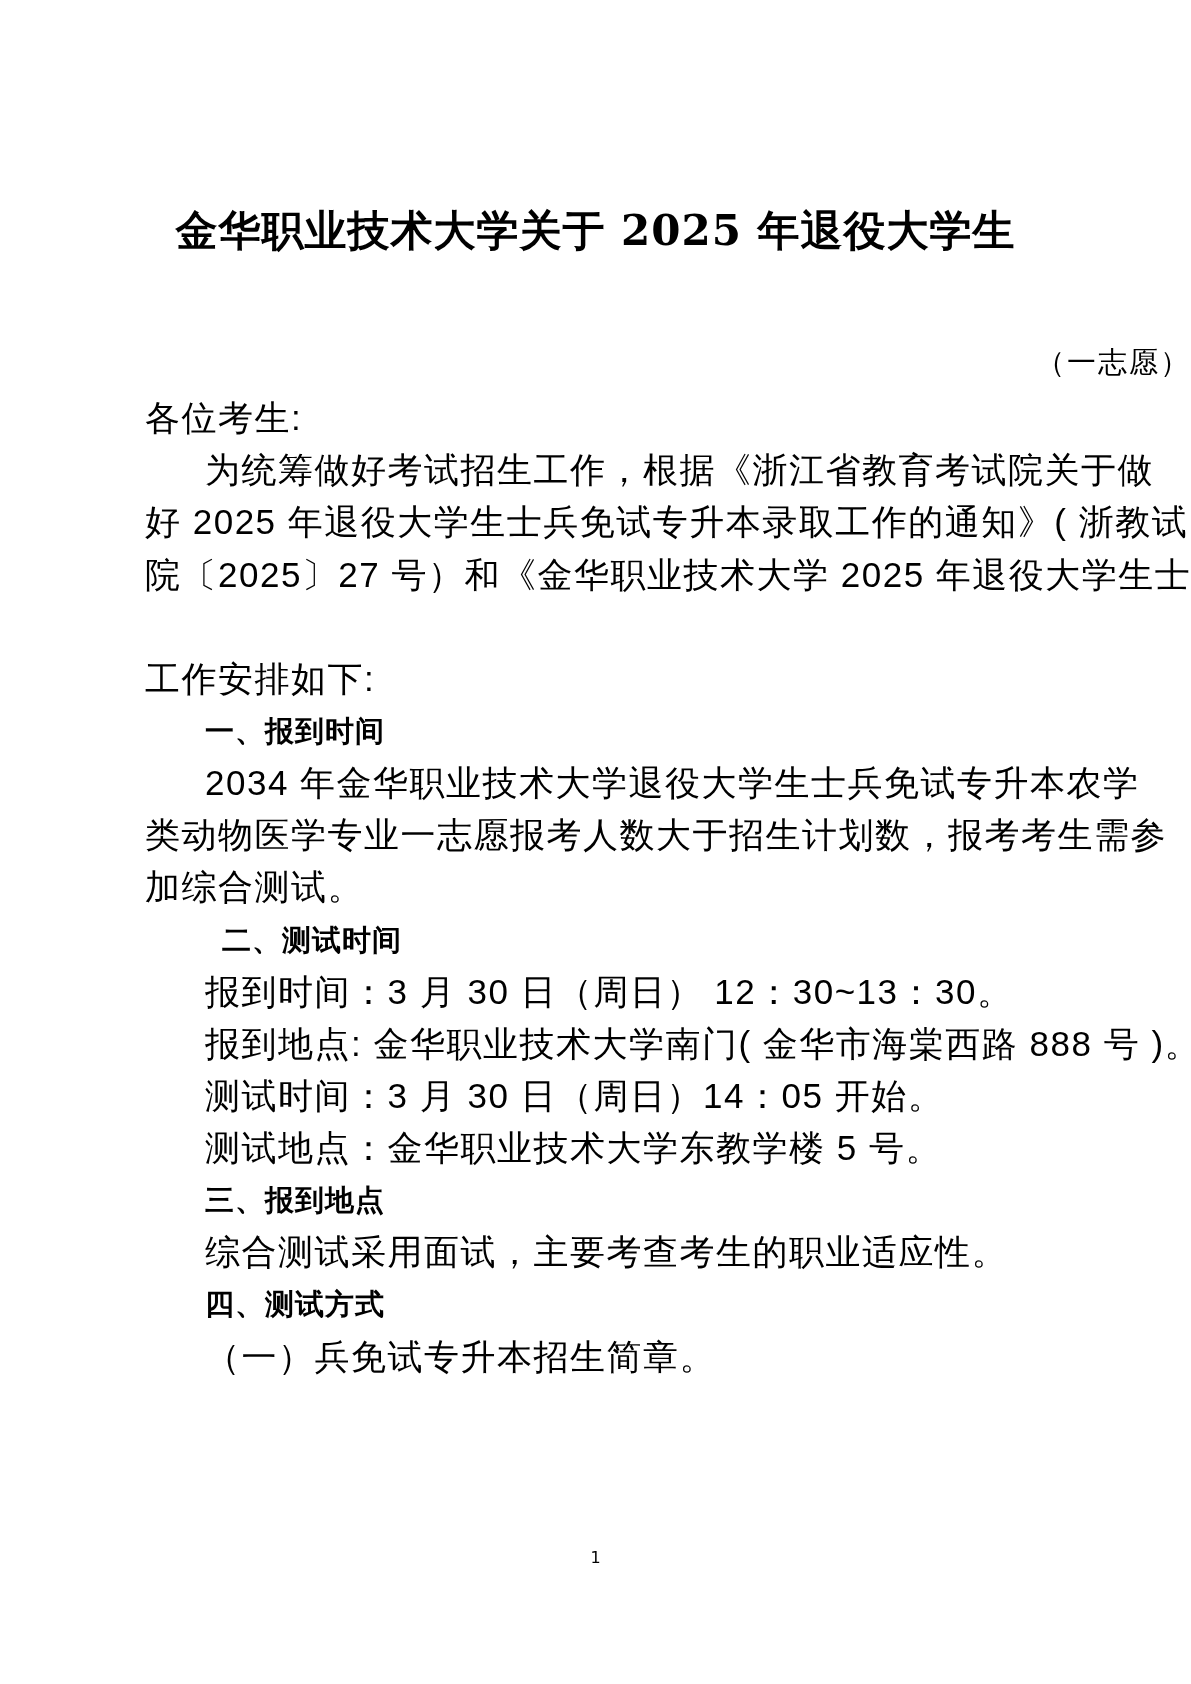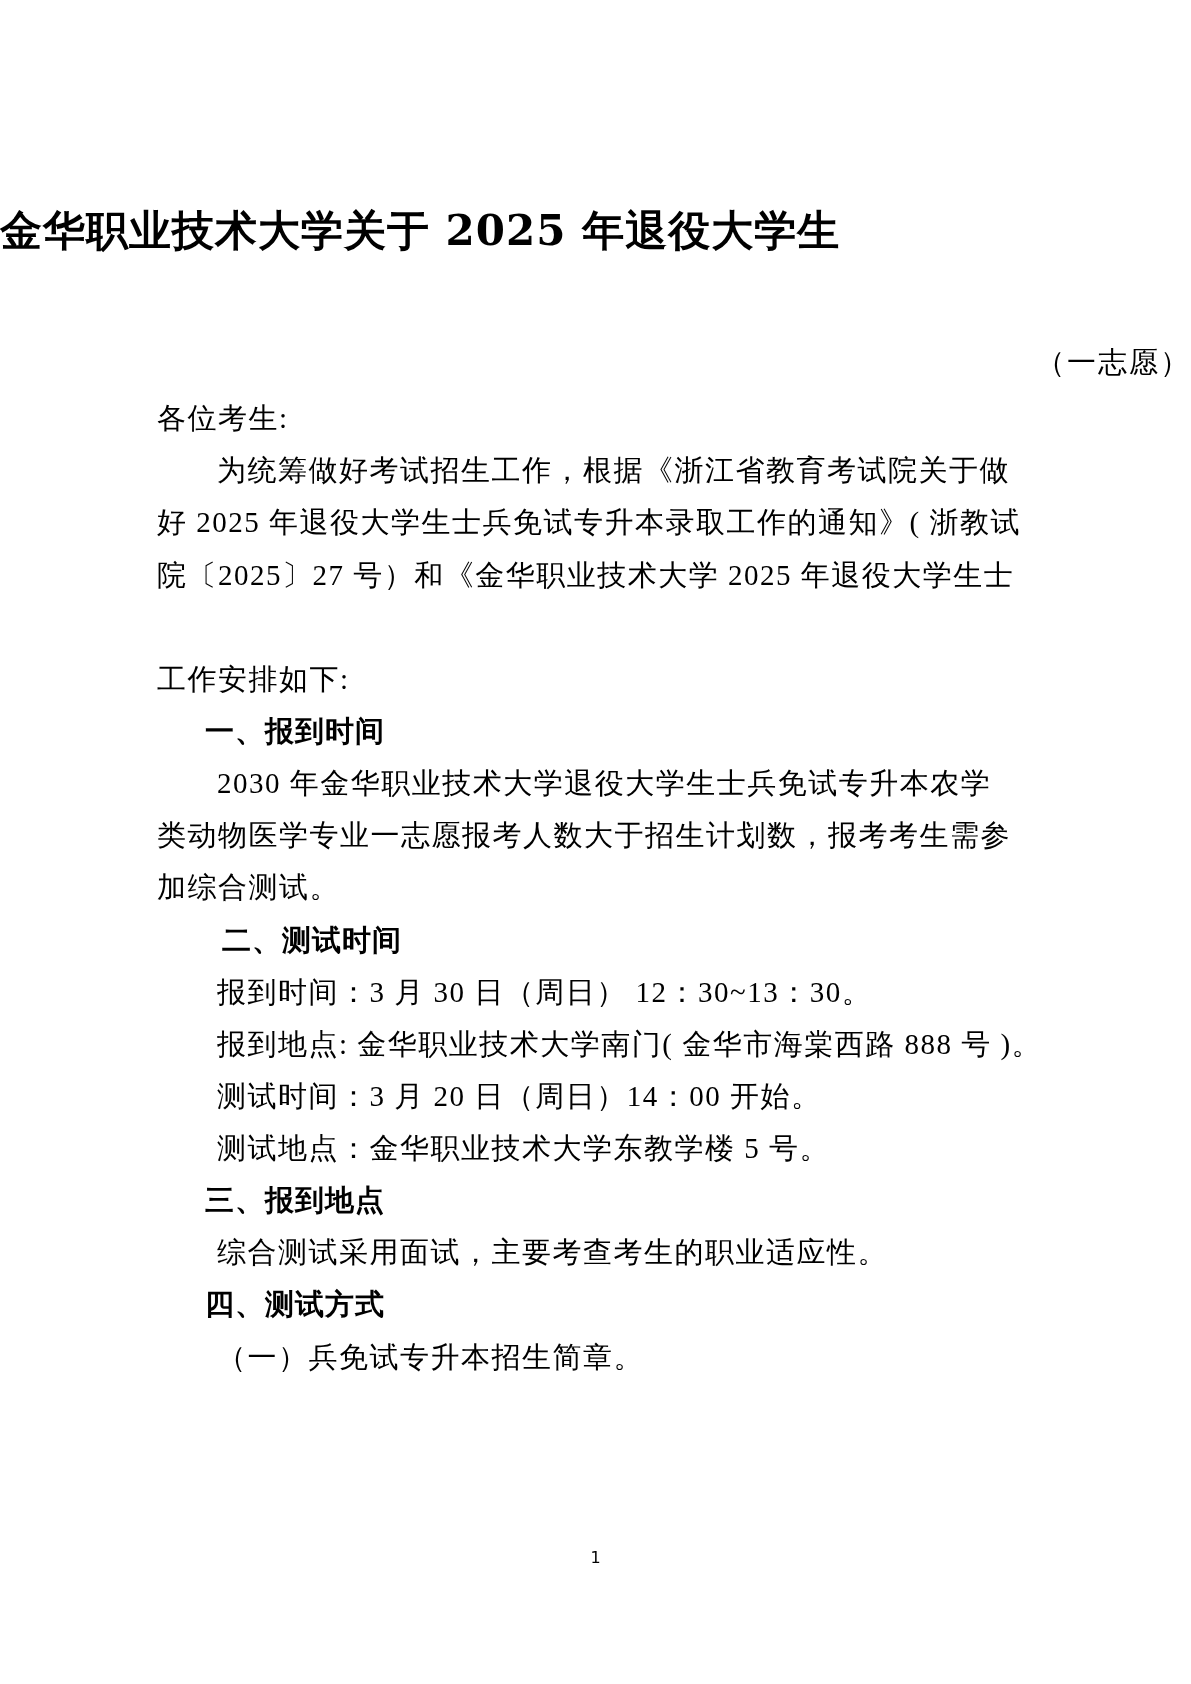--- a/index.html
+++ b/index.html
@@ -1,30 +1,30 @@
 <!DOCTYPE html>
 <html><head>
   <meta charset="utf-8">
   <style>
     html, body { margin: 0; padding: 0; background: #ffffff; }
     body { width: 1191px; height: 1684px; position: relative; overflow: hidden; }
     .page { position: absolute; left: 0; top: 0; width: 1191px; height: 1684px; background: #fff; color: #000; }
     .title-line {
-      position: absolute; left: 0; width: 1191px; text-align: left;
+      position: absolute; left: 0; width: 1191px; text-align: center;
       font-family: "DejaVu Serif", "Liberation Serif", serif;
       font-weight: bold; font-size: 42px; letter-spacing: 1px; line-height: 56px;
     }
     .subtitle {
       position: absolute; left: 0; width: 1191px; text-align: right;
       font-family: "DejaVu Serif", "Liberation Serif", serif;
       font-size: 29px; line-height: 40px; letter-spacing: 2px;
     }
     .line {
-      position: absolute; font-family: Liberation Serif, serif;
-      font-size: 29px; line-height: 40px; white-space: nowrap; letter-spacing: 1.5px; margin-left: 12px;
+      position: absolute; font-family: Liberation Sans, sans-serif;
+      font-size: 35px; line-height: 40px; white-space: nowrap; letter-spacing: 1.5px;
     }
     .heading {
       position: absolute; font-family: "DejaVu Sans", "Liberation Sans", sans-serif;
       font-weight: bold; font-size: 29px; line-height: 40px; white-space: nowrap; letter-spacing: 1px;
     }
     .pagenum {
       position: absolute; left: 0; width: 1191px; text-align: center; top: 1548px;
       font-family: "DejaVu Sans", "Liberation Sans", sans-serif; font-size: 16px;
     }
   </style>
@@ -37,28 +37,28 @@
   <div class="subtitle" style="top:342px;">（一志愿）</div>
 
   <div class="line" style="left:145px; top:398px;">各位考生:</div>
 
   <div class="line" style="left:205px; top:450px;">为统筹做好考试招生工作，根据《浙江省教育考试院关于做</div>
   <div class="line" style="left:145px; top:502px;">好 2025 年退役大学生士兵免试专升本录取工作的通知》( 浙教试</div>
   <div class="line" style="left:145px; top:555px;">院〔2025〕27 号）和《金华职业技术大学 2025 年退役大学生士</div>
   <div class="line" style="left:145px; top:659px;">工作安排如下:</div>
 
   <div class="heading" style="left:205px; top:711px;">一、报到时间</div>
-  <div class="line" style="left:205px; top:763px;">2030  年金华职业技术大学退役大学生士兵免试专升本农学</div>
+  <div class="line" style="left:205px; top:763px;">2034  年金华职业技术大学退役大学生士兵免试专升本农学</div>
   <div class="line" style="left:145px; top:815px;">类动物医学专业一志愿报考人数大于招生计划数，报考考生需参</div>
   <div class="line" style="left:145px; top:867px;">加综合测试。</div>
 
   <div class="heading" style="left:222px; top:920px;">二、测试时间</div>
   <div class="line" style="left:205px; top:972px;">报到时间：3 月 30 日（周日） 12：30~13：30。</div>
   <div class="line" style="left:205px; top:1024px;">报到地点: 金华职业技术大学南门( 金华市海棠西路 888 号 )。</div>
-  <div class="line" style="left:205px; top:1076px;">测试时间：3 月 20 日（周日）14：00 开始。</div>
+  <div class="line" style="left:205px; top:1076px;">测试时间：3 月 30 日（周日）14：05 开始。</div>
   <div class="line" style="left:205px; top:1128px;">测试地点：金华职业技术大学东教学楼 5 号。</div>
 
   <div class="heading" style="left:205px; top:1180px;">三、报到地点</div>
   <div class="line" style="left:205px; top:1232px;">综合测试采用面试，主要考查考生的职业适应性。</div>
 
   <div class="heading" style="left:205px; top:1284px;">四、测试方式</div>
   <div class="line" style="left:205px; top:1337px;">（一）兵免试专升本招生简章。</div>
 
   <div class="pagenum">1</div>
 </div>

